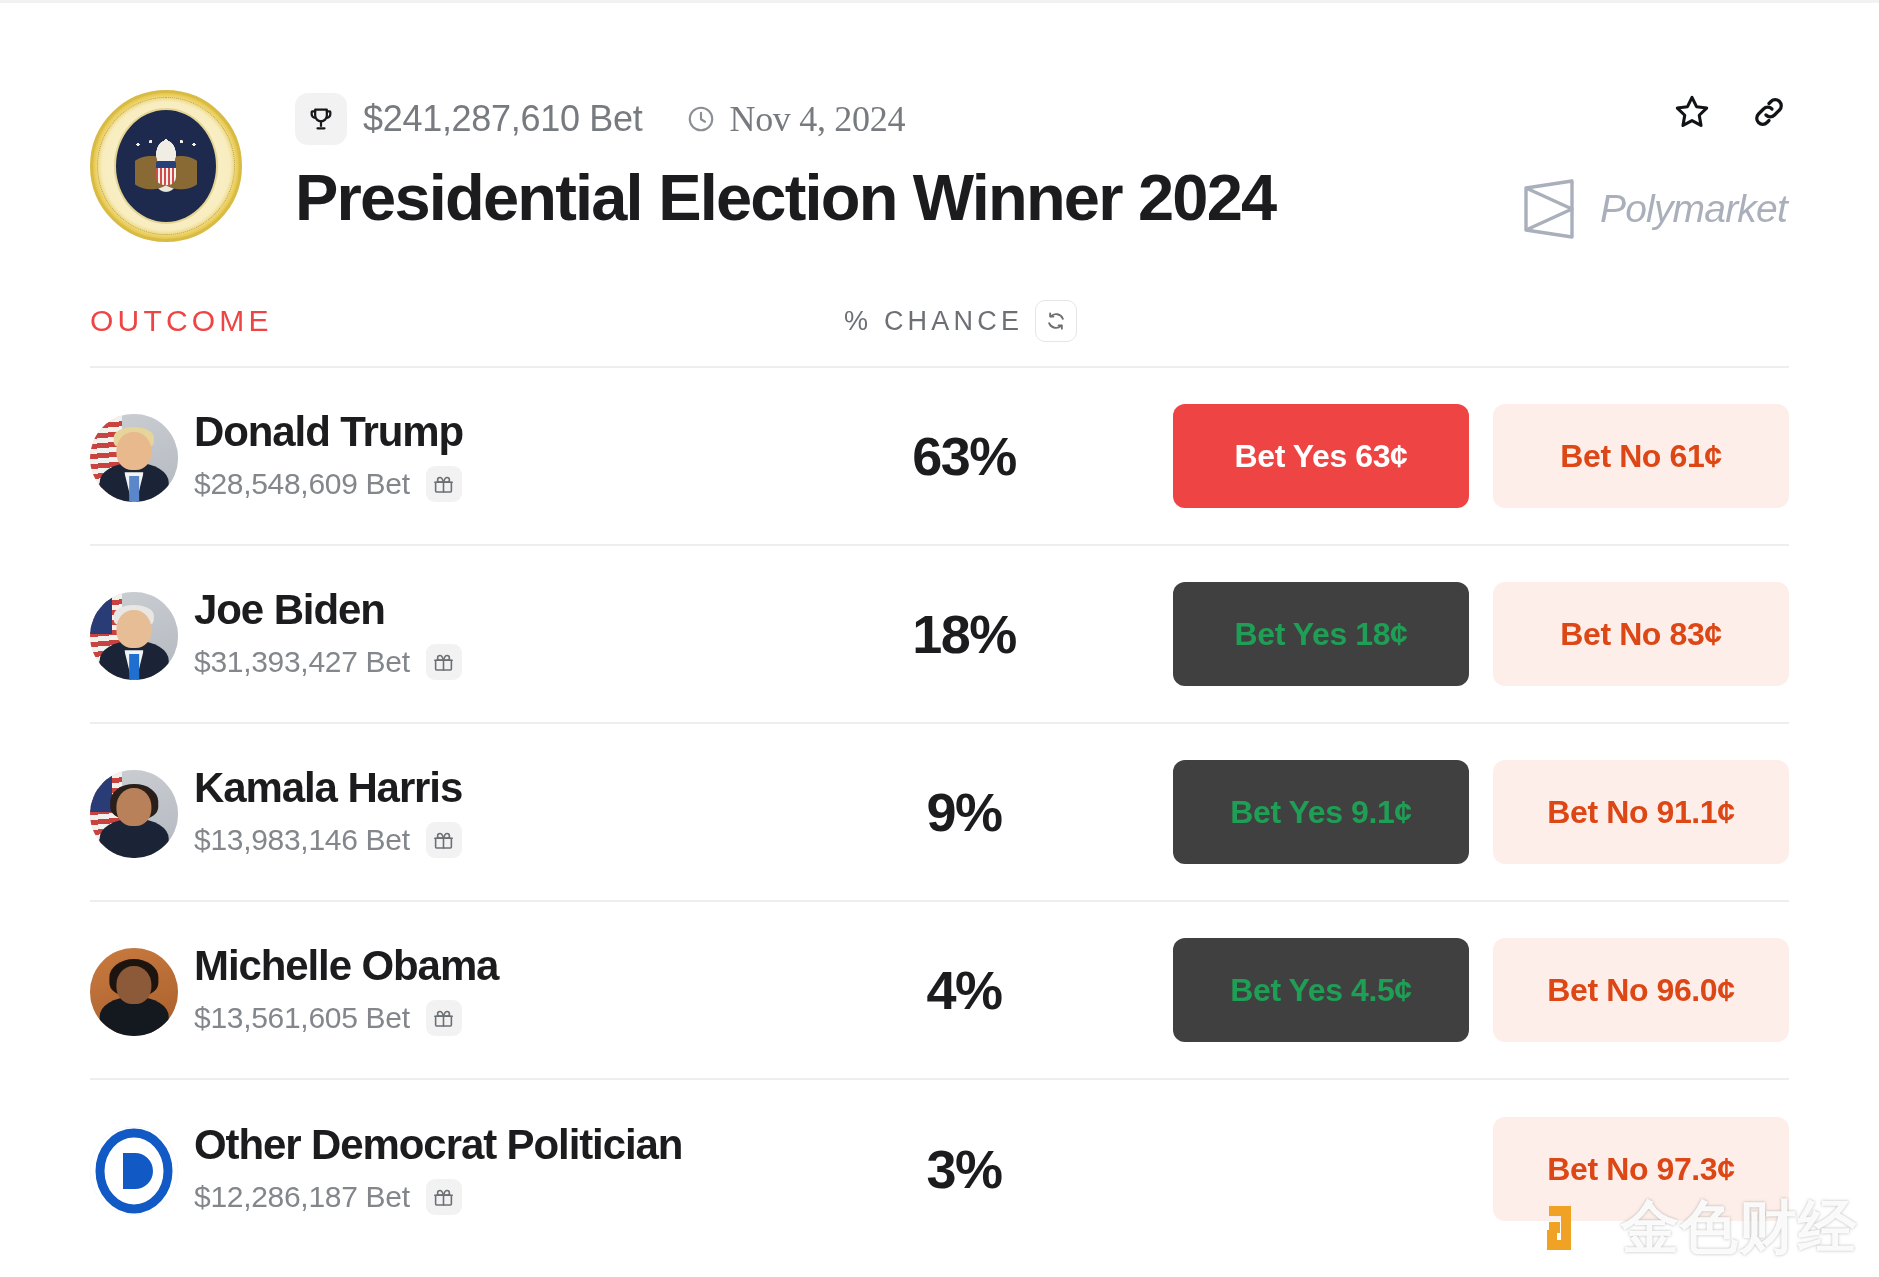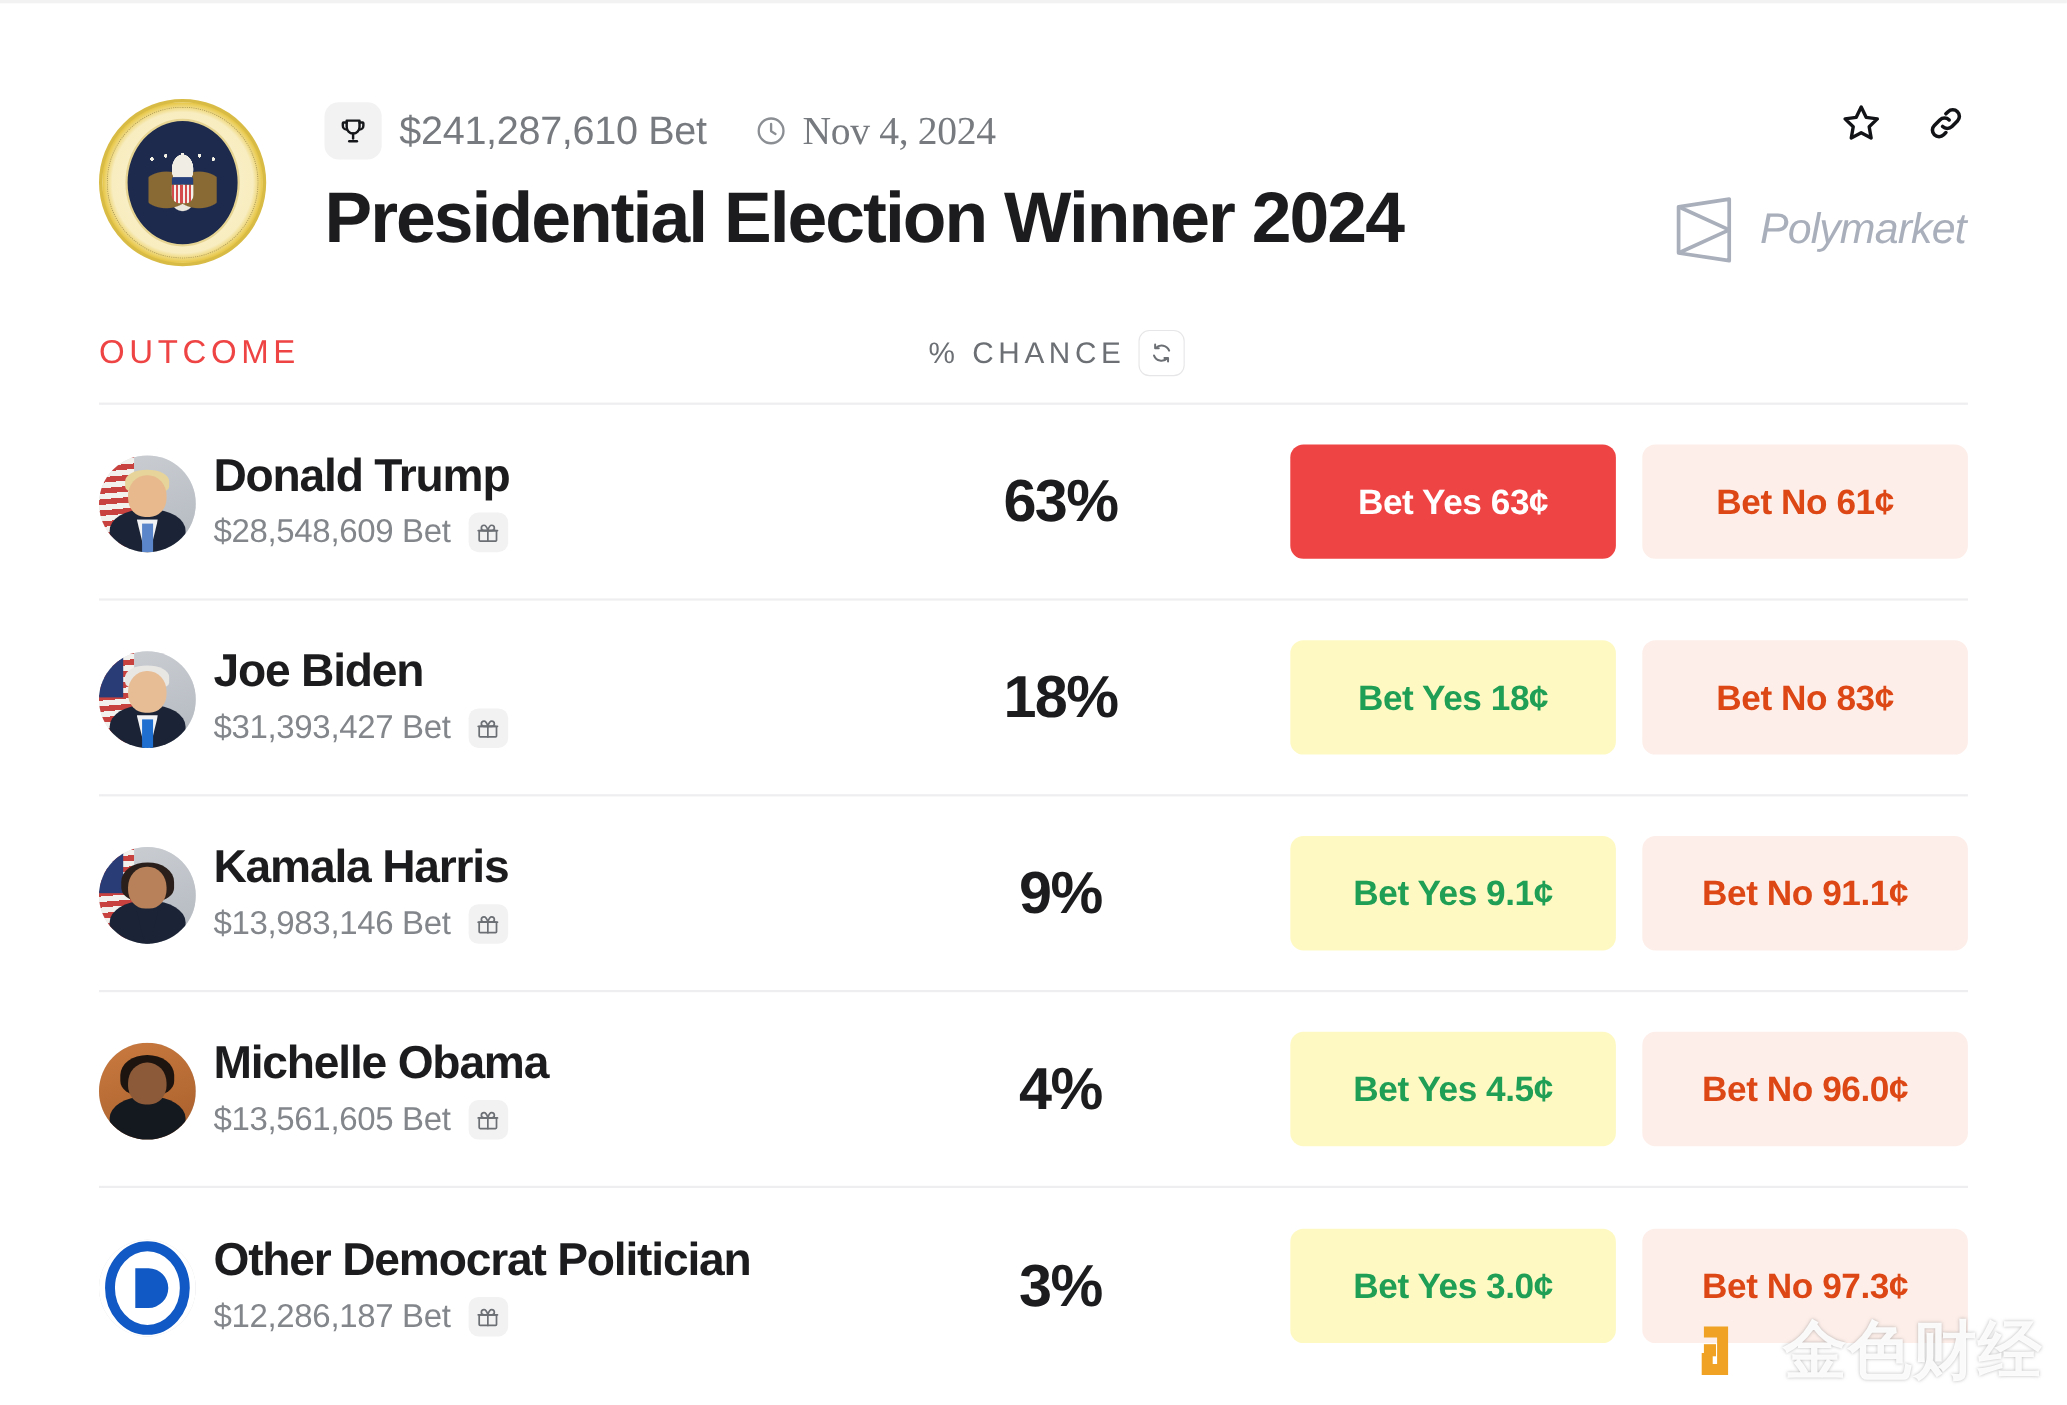--- a/index.html
+++ b/index.html
@@ -270,21 +270,21 @@
     height: 104px;
     border-radius: 12px;
     border: none;
     font-size: 32px;
     font-weight: 700;
     letter-spacing: -0.4px;
     cursor: pointer;
     font-family: "Liberation Sans", sans-serif;
     display: flex; align-items: center; justify-content: center;
   }
-  .btn-yes { background: #fef9c3; color: #1f9e55; }
+  .btn-yes { background: #404040; color: #1f9e55; }
   .btn-yes.primary { background: #ef4444; color: #ffffff; }
   .btn-no { background: #fdeee9; color: #dc4715; }
 
   
   .av-flag {
     position: absolute; left: 0; top: 0; bottom: 0; width: 36%;
     background:
       repeating-linear-gradient(175deg, #c8433f 0 5px, #f3f1ee 5px 10px);
   }
   .av-flag.blue::before {
@@ -589,21 +589,20 @@
                 <path d="M2 9.5h20M12 9.5v11"></path>
                 <path d="M12 9.5S10.5 4 8 4a2.3 2.3 0 0 0 0 5.5z"></path>
                 <path d="M12 9.5S13.5 4 16 4a2.3 2.3 0 0 1 0 5.5z"></path>
               </svg>
             </span>
           </div>
         </div>
       </div>
       <div class="cell-chance">3%</div>
       <div class="cell-actions">
-        <button class="btn btn-yes">Bet Yes 3.0¢</button>
         <button class="btn btn-no">Bet No 97.3¢</button>
       </div>
     </div>
 
   </div>
 
   <div class="watermark">
     <span class="wm-mark">
       <svg width="68" height="68" viewBox="0 0 68 68">
         <path d="M10 12 h22 v44 h-24 v-20 h10 v10 h4 v-24 h-12 z" fill="#efa223"></path>

